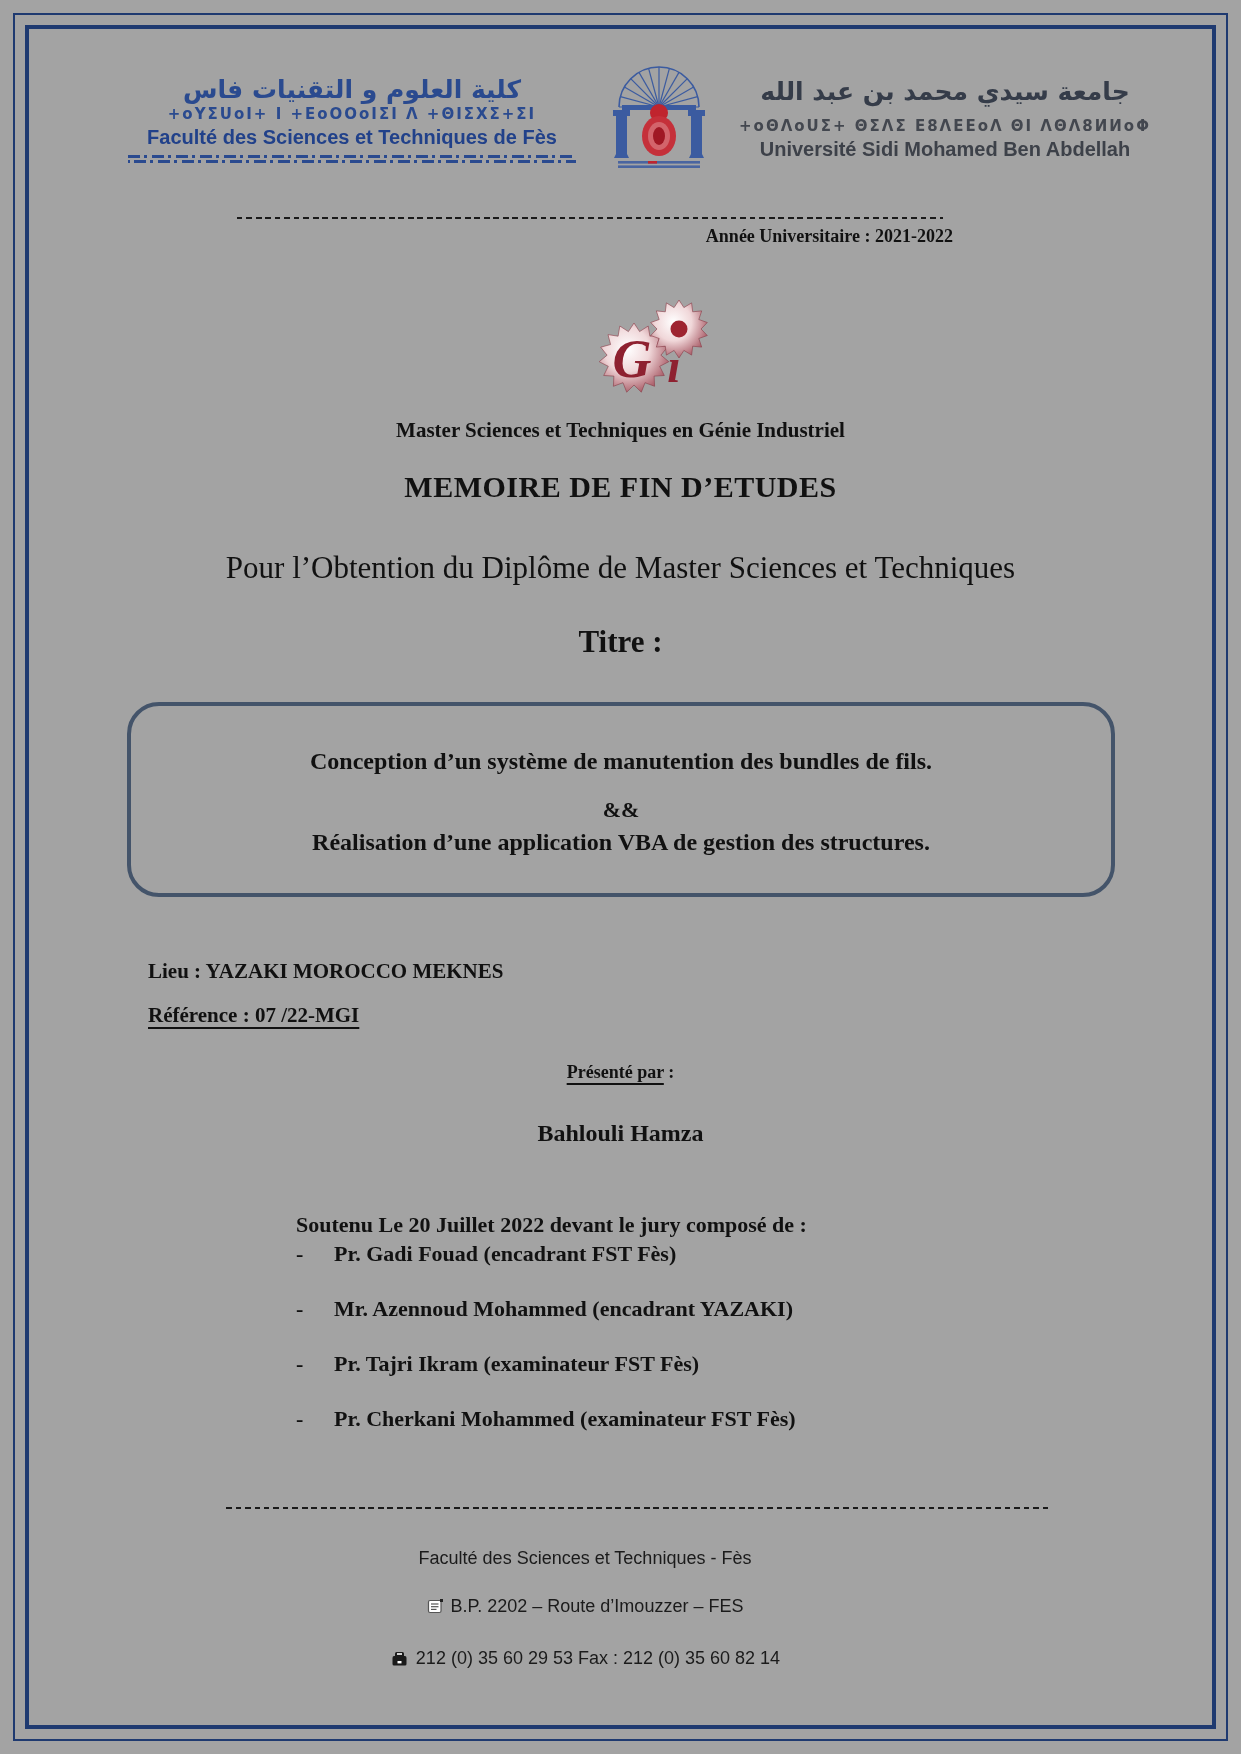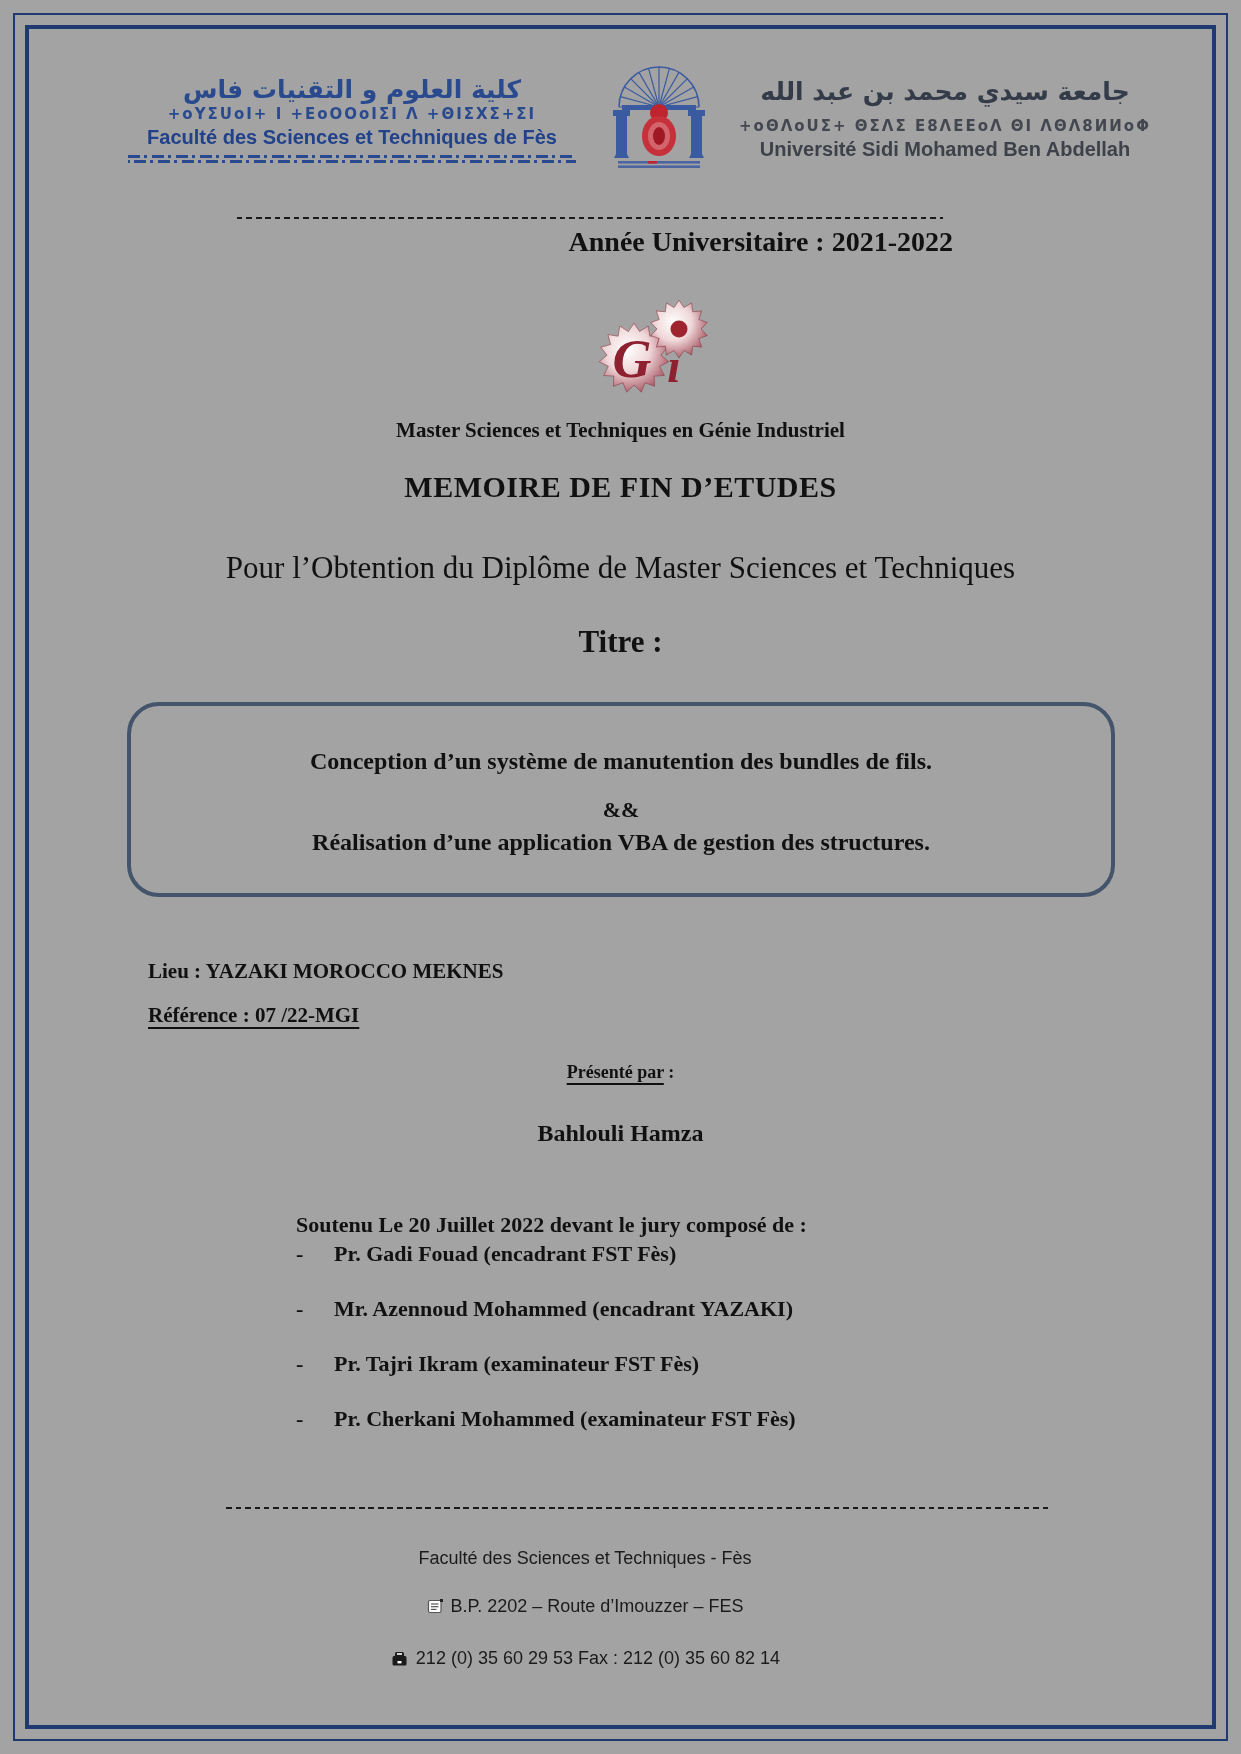--- a/index.html
+++ b/index.html
@@ -29,21 +29,21 @@
   .emblem{position:absolute;left:608px;top:60px;width:102px;height:110px;}
 
   
   .dashes{position:absolute;height:2px;
     background-image:repeating-linear-gradient(90deg,#1a1a1a 0 5.5px,transparent 5.5px 9.5px);}
   .dashes.top{top:217px;left:237px;width:706px;}
   .dashes.bottom{top:1507px;left:226px;width:826px;}
 
   
   .year-line{position:absolute;top:226px;left:0;right:288px;text-align:right;
-    font-weight:bold;font-size:28px;}
+    font-weight:bold;font-size:18px;}
   .gi-logo{position:absolute;left:595px;top:298px;width:122px;height:100px;}
   .centered{position:absolute;left:0;width:100%;text-align:center;}
   .program{top:418px;font-weight:bold;font-size:21px;}
   .doc-type{top:470px;font-weight:bold;font-size:30px;letter-spacing:.5px;}
   .purpose{top:550px;font-size:31px;}
   .title-label{top:624px;font-weight:bold;font-size:31px;}
 
   
   .title-box{position:absolute;left:127px;top:702px;width:980px;height:187px;
     border:4px solid #44546a;border-radius:32px;text-align:center;}

